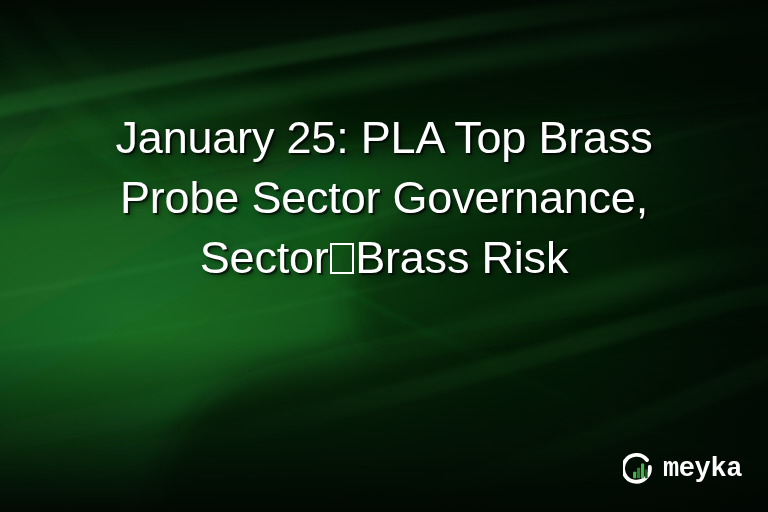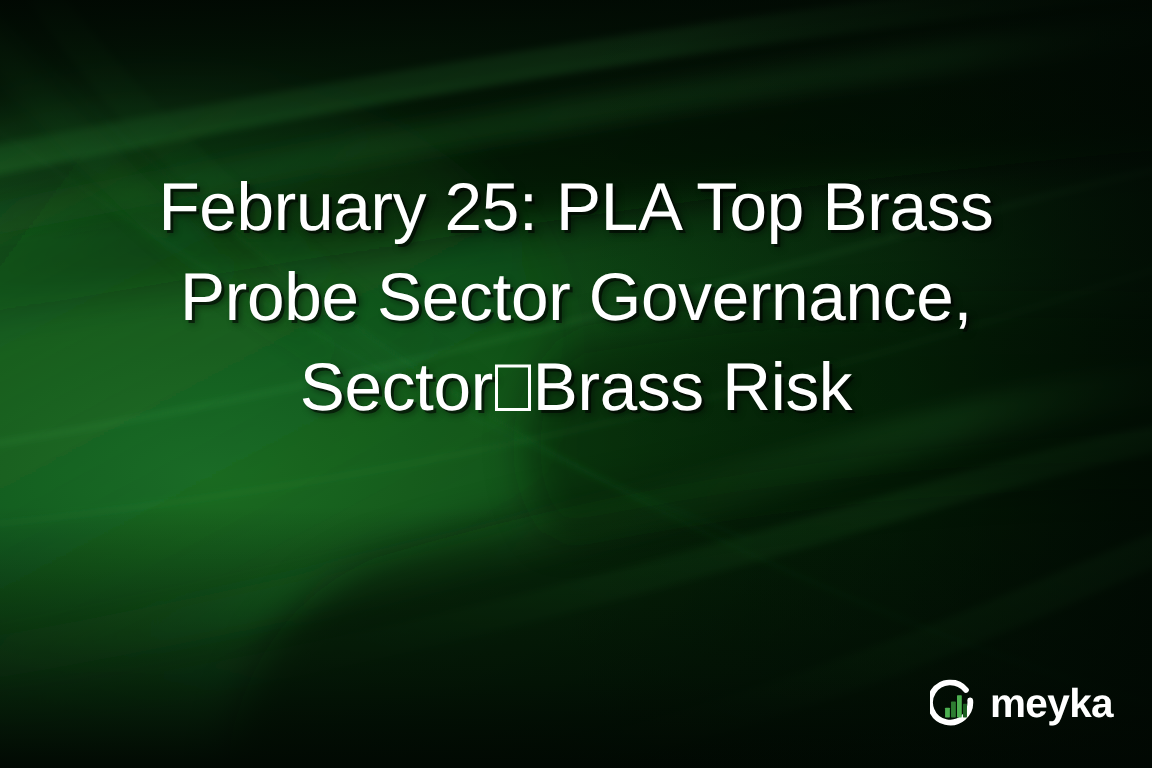--- a/index.html
+++ b/index.html
@@ -94,21 +94,21 @@
 
   .logo-mark {
     width: 33px;
     height: 33px;
     display: block;
     flex: none;
   }
 
   .logo-text {
     color: #ffffff;
-    font-family: Liberation Sans, sans-serif;
+    font-family: Liberation Mono, monospace;
     font-weight: 700;
     font-size: 27px;
     letter-spacing: -0.4px;
     line-height: 1;
     white-space: nowrap;
   }
 </style>
 </head>
 <body>
 
@@ -187,21 +187,21 @@
     <path d="M -30 352 C 200 330, 420 286, 660 214 C 730 192, 780 176, 820 166" stroke="#4ec25b" stroke-opacity="0.18" stroke-width="1.4" fill="none" filter="url(#blurSm)"></path>
     <path d="M 0 14 C 120 130, 240 236, 420 330 C 540 392, 660 438, 768 470" stroke="#46bd53" stroke-opacity="0.14" stroke-width="1.4" fill="none" filter="url(#blurSm)"></path>
     <path d="M -20 74 C 140 188, 300 282, 500 360" stroke="#57cc64" stroke-opacity="0.13" stroke-width="1.2" fill="none" filter="url(#blurSm)"></path>
   </svg>
 
   <div class="bg-layer bg-dark-top"></div>
   <div class="bg-layer bg-dark-bottom"></div>
   <div class="bg-layer bg-dark-right"></div>
 
   <div class="title-wrap">
-    <h1 class="title"><span>February 25: PLA Top Brass</span><br><span>Probe Sector Governance,</span><br><span>Sector</span><span class="tofu"></span><span>Brass Risk</span></h1>
+    <h1 class="title"><span>January 25: PLA Top Brass</span><br><span>Probe Sector Governance,</span><br><span>Sector</span><span class="tofu"></span><span>Brass Risk</span></h1>
   </div>
 
   <div class="logo">
     <svg class="logo-mark" viewBox="0 0 64 64">
 
       <path d="M 46.5 13.5
                A 26 26 0 1 0 52 27" fill="none" stroke="#ffffff" stroke-width="7.5" stroke-linecap="round"></path>
 
       <rect x="19.5" y="36.5" width="6.2" height="12.5" rx="0.8" fill="#4caf50"></rect>
       <rect x="27.2" y="28.5" width="6.2" height="20.5" rx="0.8" fill="#2e7d32"></rect>

